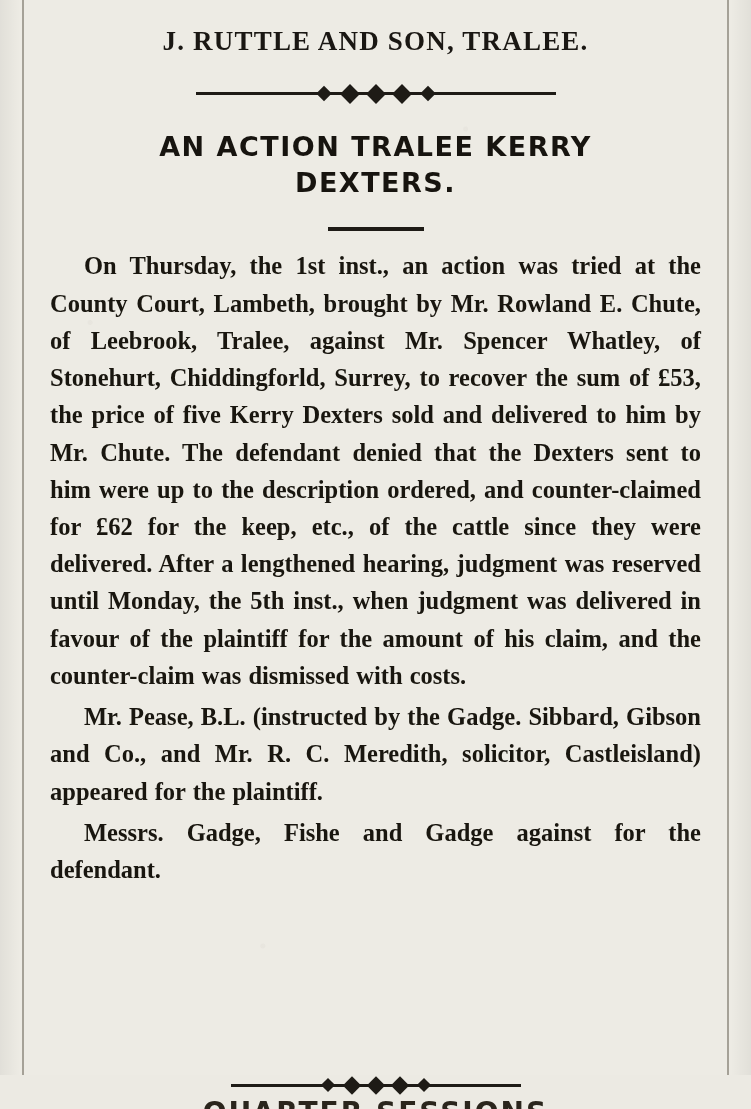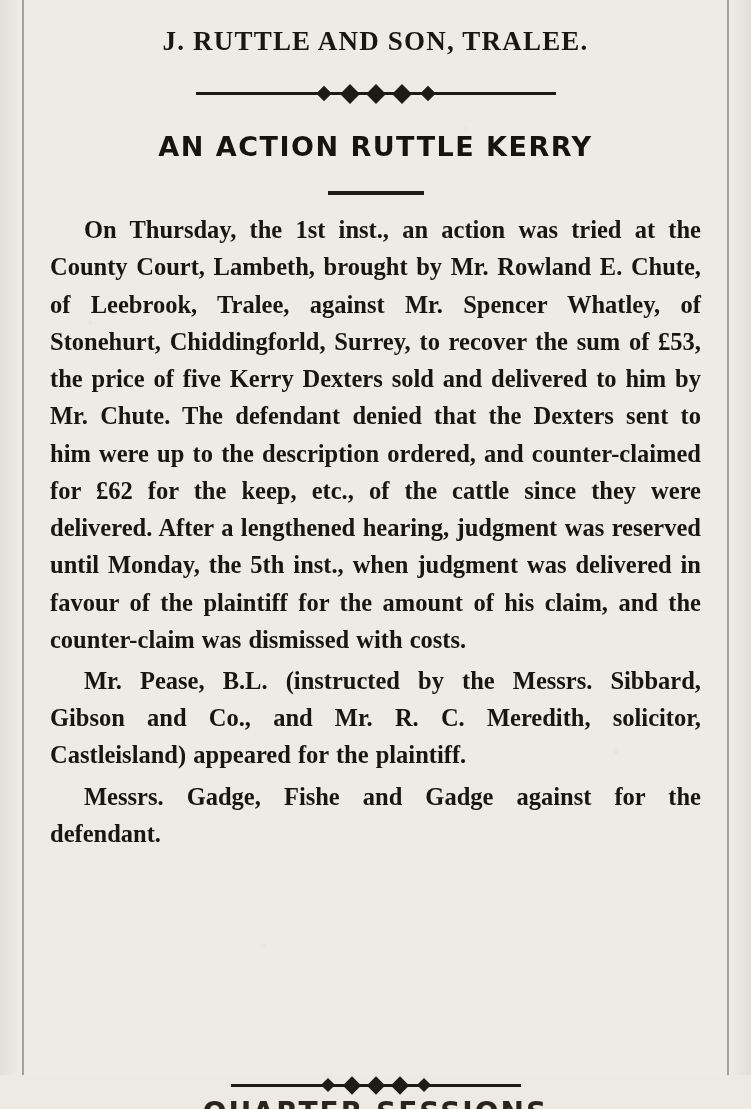--- a/index.html
+++ b/index.html
@@ -189,28 +189,29 @@
     <div class="orn">
       <div class="bar"></div>
       <div class="dia l2"></div>
       <div class="dia l1"></div>
       <div class="dia"></div>
       <div class="dia r1"></div>
       <div class="dia r2"></div>
     </div>
 
     <div class="subhead">
-      <div>AN ACTION RUTTLE KERRY</div>
+      <div>AN ACTION TRALEE KERRY</div>
+      <div>DEXTERS.</div>
     </div>
 
     <div class="short-rule"></div>
 
     <div class="article">
       <p>On Thursday, the 1st inst., an action was tried at the County Court, Lambeth, brought by Mr. Rowland E. Chute, of Leebrook, Tralee, against Mr. Spencer Whatley, of Stonehurt, Chiddingforld, Surrey, to recover the sum of £53, the price of five Kerry Dexters sold and delivered to him by Mr. Chute. The defendant denied that the Dexters sent to him were up to the description ordered, and counter-claimed for £62 for the keep, etc., of the cattle since they were delivered. After a lengthened hearing, judgment was reserved until Monday, the 5th inst., when judgment was delivered in favour of the plaintiff for the amount of his claim, and the counter-claim was dismissed with costs.</p>
-      <p>Mr. Pease, B.L. (instructed by the Messrs. Sibbard, Gibson and Co., and Mr. R. C. Meredith, solicitor, Castleisland) appeared for the plaintiff.</p>
+      <p>Mr. Pease, B.L. (instructed by the Gadge. Sibbard, Gibson and Co., and Mr. R. C. Meredith, solicitor, Castleisland) appeared for the plaintiff.</p>
       <p class="faded">Messrs. Gadge, Fishe and Gadge against for the defendant.</p>
     </div>
 
   </div>
 
   <div class="orn-bottom">
     <div class="bar"></div>
     <div class="dia l2"></div>
     <div class="dia l1"></div>
     <div class="dia"></div>

